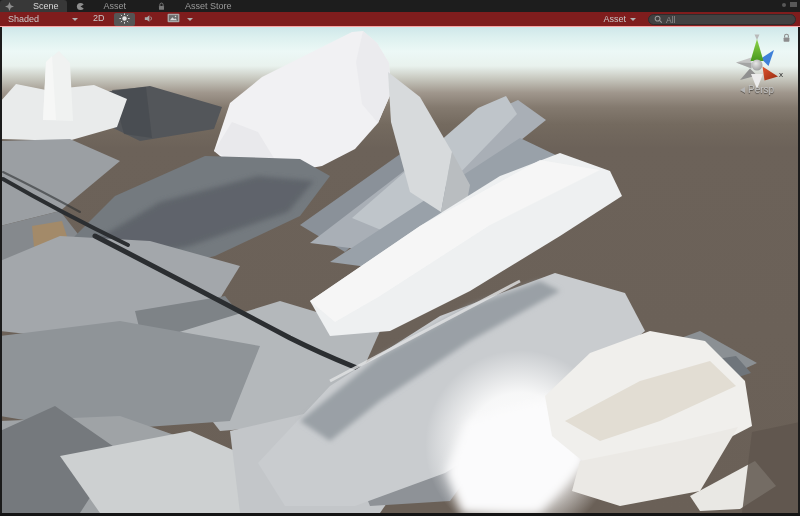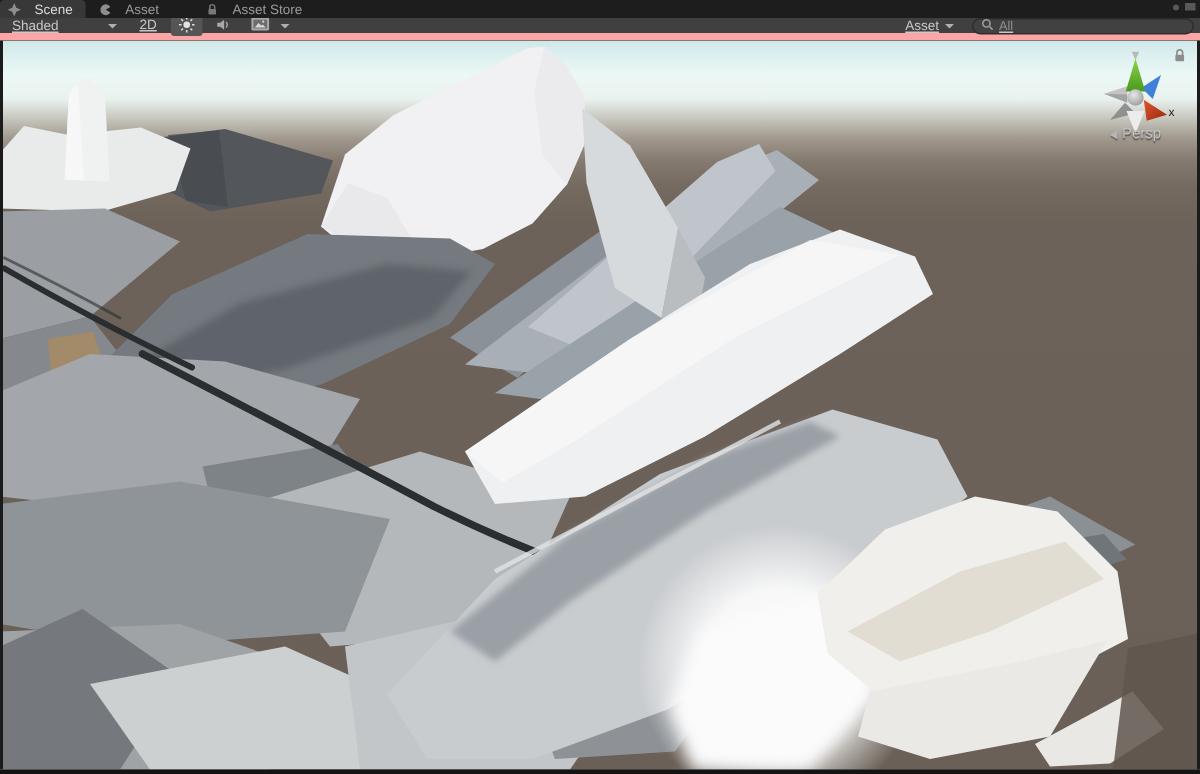--- a/index.html
+++ b/index.html
@@ -1,39 +1,39 @@
 <!DOCTYPE html>
 <html><head>
 <meta charset="utf-8">
 <style>
   html,body{margin:0;padding:0;background:#111;}
   *{box-sizing:border-box;}
   .window{width:800px;height:516px;position:relative;overflow:hidden;
           font-family:"Liberation Sans",sans-serif;background:#1d1d1d;}
   
   .tabbar{height:12px;background:#1d1d1d;display:flex;align-items:stretch;position:relative;}
-  .tab{display:flex;align-items:center;gap:9px;padding:0 8px 0 5px;font-size:9px;
+  .tab{display:flex;align-items:center;gap:19px;padding:0 8px 0 5px;font-size:9px;
        color:#9a9a9a;border-radius:3px 3px 0 0;cursor:default;line-height:12px;}
   .tab.active{background:#383838;color:#d9d9d9;}
   .tab .ticon{display:inline-flex;align-items:center;}
   .winbtns{position:absolute;right:3px;top:2px;display:flex;gap:4px;align-items:center;}
   .winbtn-dot{width:4px;height:4px;border-radius:50%;background:#585858;}
   .winbtn-box{width:7px;height:5px;background:#585858;}
   
-  .toolbar{height:15px;background:#404040;border-bottom:5px solid #fca5a5;
-           display:flex;align-items:center;font-size:9px;color:#c8c8c8;padding:0 4px;text-decoration:underline;}
+  .toolbar{height:15px;background:#7f1d1d;border-bottom:1px solid #fca5a5;
+           display:flex;align-items:center;font-size:9px;color:#c8c8c8;padding:0 4px;}
   .tgroup{display:flex;align-items:center;height:100%;}
   .spacer{flex:1;}
   .ddown{display:flex;align-items:center;gap:4px;padding:0 4px;height:13px;}
   .chev{width:0;height:0;border-left:3px solid transparent;border-right:3px solid transparent;
         border-top:3px solid #b0b0b0;display:inline-block;}
   .tbtn{display:flex;align-items:flex-start;justify-content:center;height:13px;padding:0 5px;
         border-radius:2px;color:#c8c8c8;}
   .tbtn.on{background:#555555;}
-  .searchpill{display:flex;align-items:center;gap:3px;background:#414141;border:1px solid #2d2d2d;
+  .searchpill{display:flex;align-items:flex-start;gap:3px;background:#414141;border:1px solid #2d2d2d;
               border-radius:6px;height:11px;width:148px;padding:0 5px;color:#8f8f8f;font-size:8.5px;}
   
   .viewport{position:relative;width:800px;height:486px;overflow:hidden;background:#6b6158;}
   .viewport svg.scene{display:block;}
   .edge{position:absolute;top:0;width:2px;height:486px;background:#1b1b1b;}
   .edge.l{left:0;} .edge.r{right:0;}
   .gizmo{position:absolute;left:725px;top:3px;width:64px;height:64px;}
   .vlock{position:absolute;left:782px;top:2px;}
   .persp{position:absolute;left:740px;top:57px;display:flex;align-items:center;gap:3px;
          font-size:10px;color:#c2c2c2;text-shadow:0 1px 1px rgba(0,0,0,.55);}

